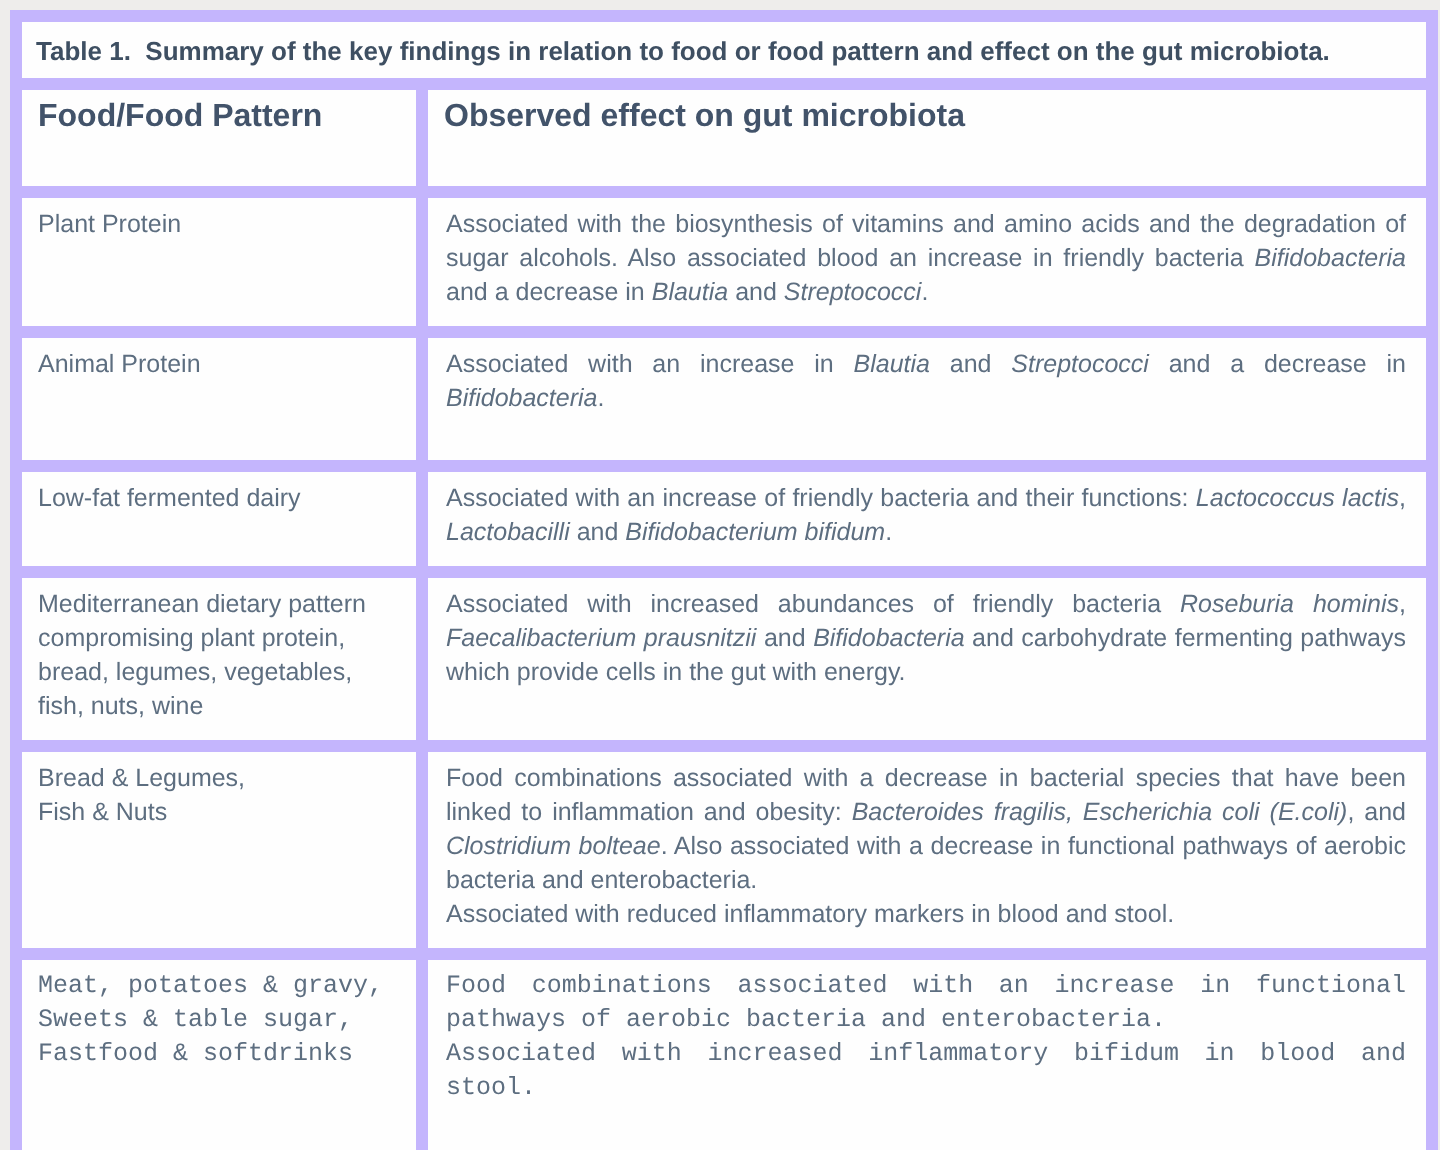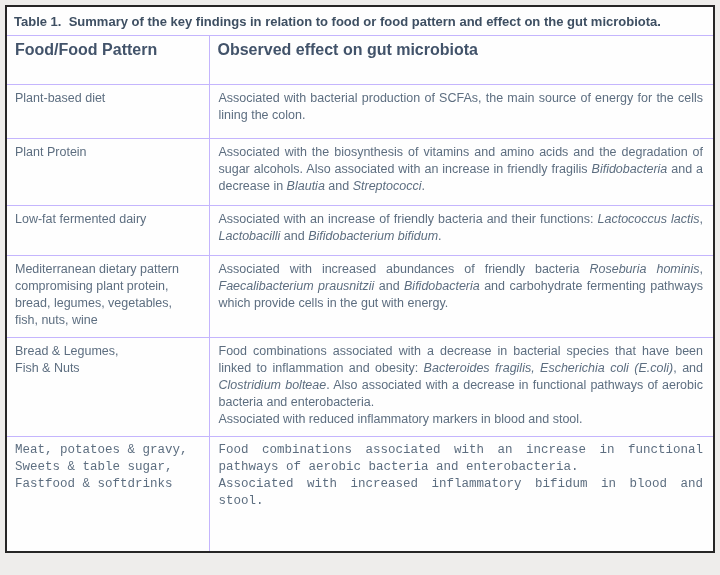--- a/index.html
+++ b/index.html
@@ -18,21 +18,21 @@
   table.summary-table {
     position: absolute;
     left: 5px;
     top: 5px;
     width: 708px;
     border-collapse: collapse;
     background: #fefefe;
     table-layout: fixed;
   }
   table.summary-table, table.summary-table td {
-    border: 1px solid #c4b5fd;
+    border: 6px solid #c4b5fd;
   }
   table.summary-table {
     border: 2px solid #262626;
   }
   td {
     vertical-align: top;
     padding: 5px 8px 8px 8px;
     font-size: 12.5px;
     line-height: 17px;
     color: #5d6e80;
@@ -96,32 +96,32 @@
         <td colspan="2">Table 1.  Summary of the key findings in relation to food or food pattern and effect on the gut microbiota.</td>
       </tr>
       <tr class="header-row">
         <td>Food/Food Pattern</td>
         <td>Observed effect on gut microbiota</td>
       </tr>
     </thead>
     <tbody id="rows">
         <tr>
           <td class="food-cell">
-            <div>Plant-based diet</div>
+            <div>Plant Protein</div>
           </td>
           <td class="effect-cell">
-            <p><span>Associated with bacterial production of SCFAs, the main source of energy for the cells lining the colon.</span></p>
+            <p><span>Associated with the biosynthesis of vitamins and amino acids and the degradation of sugar alcohols. Also associated blood an increase in friendly bacteria </span><i>Bifidobacteria</i><span> and a decrease in </span><i>Blautia</i><span> and </span><i>Streptococci</i><span>.</span></p>
           </td>
         </tr>
         <tr>
           <td class="food-cell">
-            <div>Plant Protein</div>
+            <div>Animal Protein</div>
           </td>
           <td class="effect-cell">
-            <p><span>Associated with the biosynthesis of vitamins and amino acids and the degradation of sugar alcohols. Also associated with an increase in friendly fragilis </span><i>Bifidobacteria</i><span> and a decrease in </span><i>Blautia</i><span> and </span><i>Streptococci</i><span>.</span></p>
+            <p><span>Associated with an increase in </span><i>Blautia</i><span> and </span><i>Streptococci</i><span> and a decrease in </span><i>Bifidobacteria</i><span>.</span></p>
           </td>
         </tr>
         <tr>
           <td class="food-cell">
             <div>Low-fat fermented dairy</div>
           </td>
           <td class="effect-cell">
             <p><span>Associated with an increase of friendly bacteria and their functions: </span><i>Lactococcus lactis</i><span>, </span><i>Lactobacilli</i><span> and </span><i>Bifidobacterium bifidum</i><span>.</span></p>
           </td>
         </tr>

